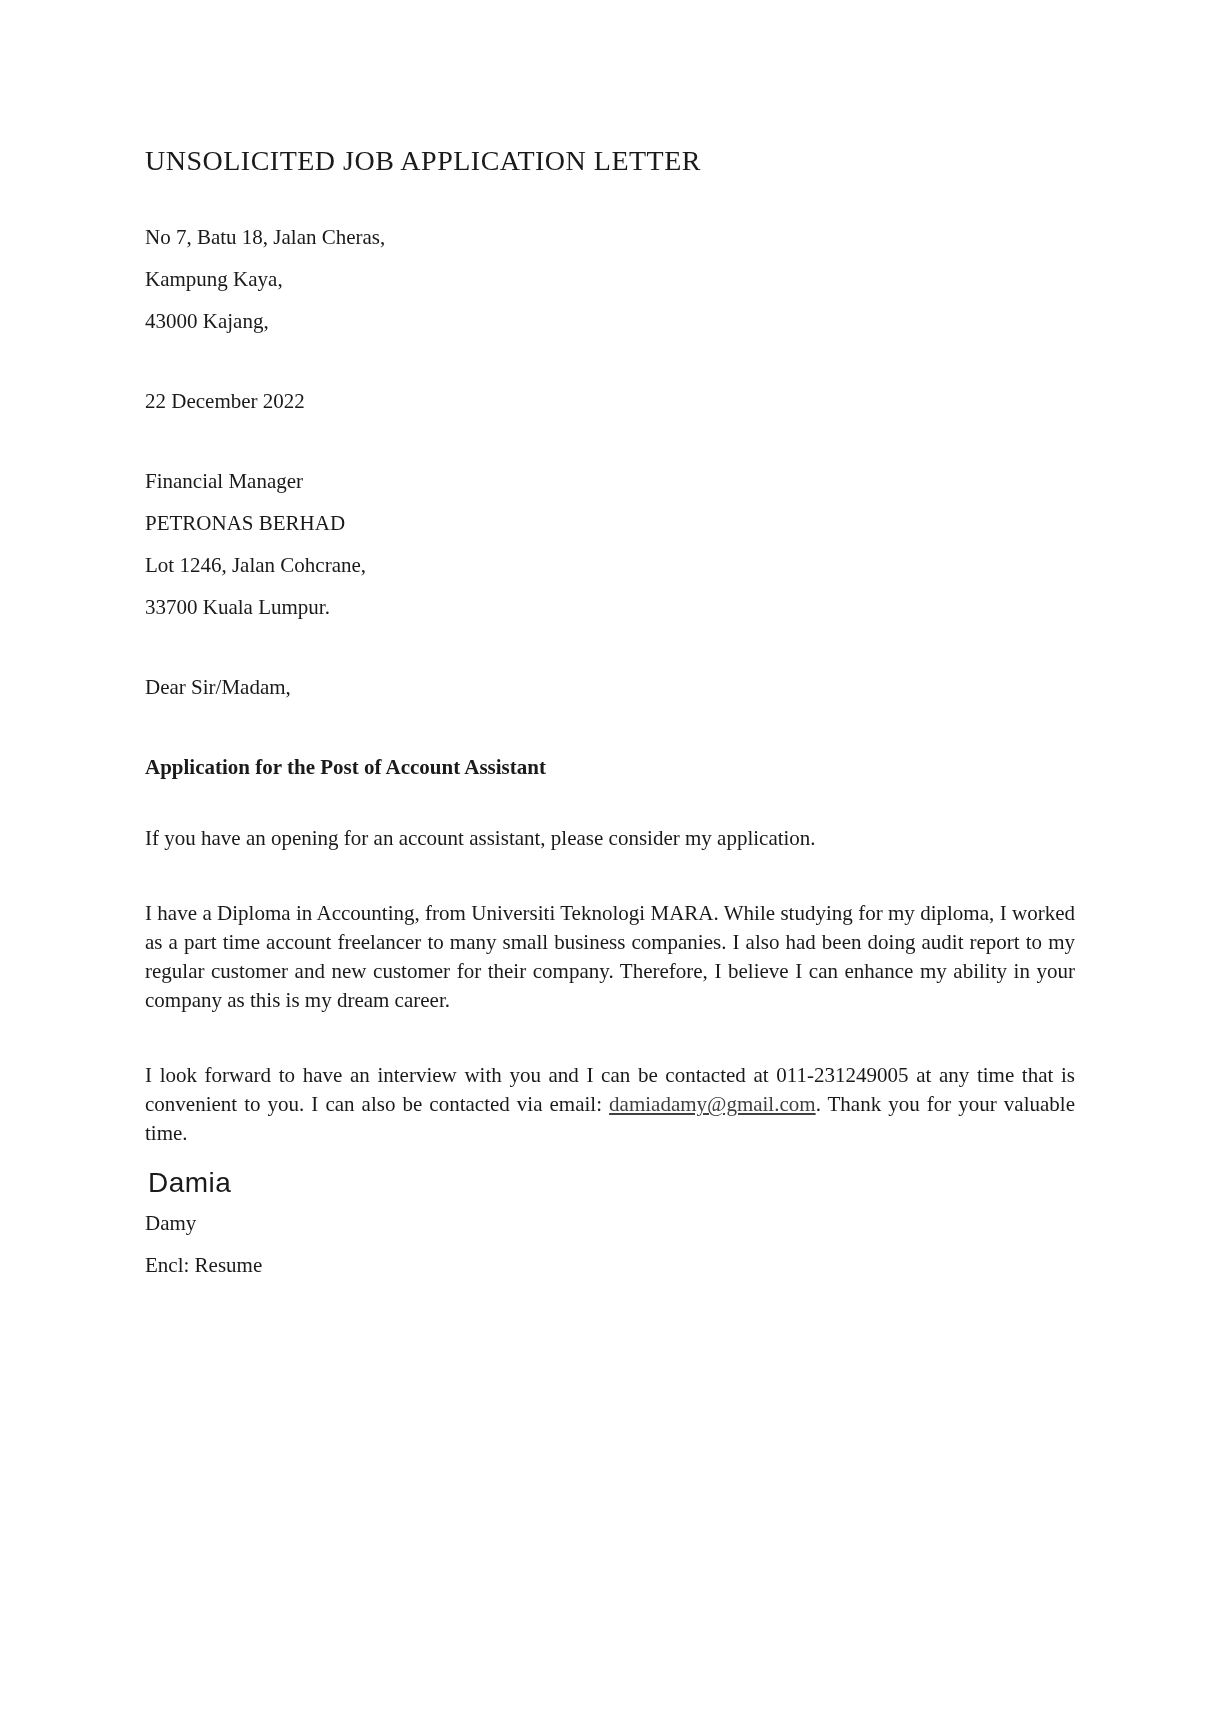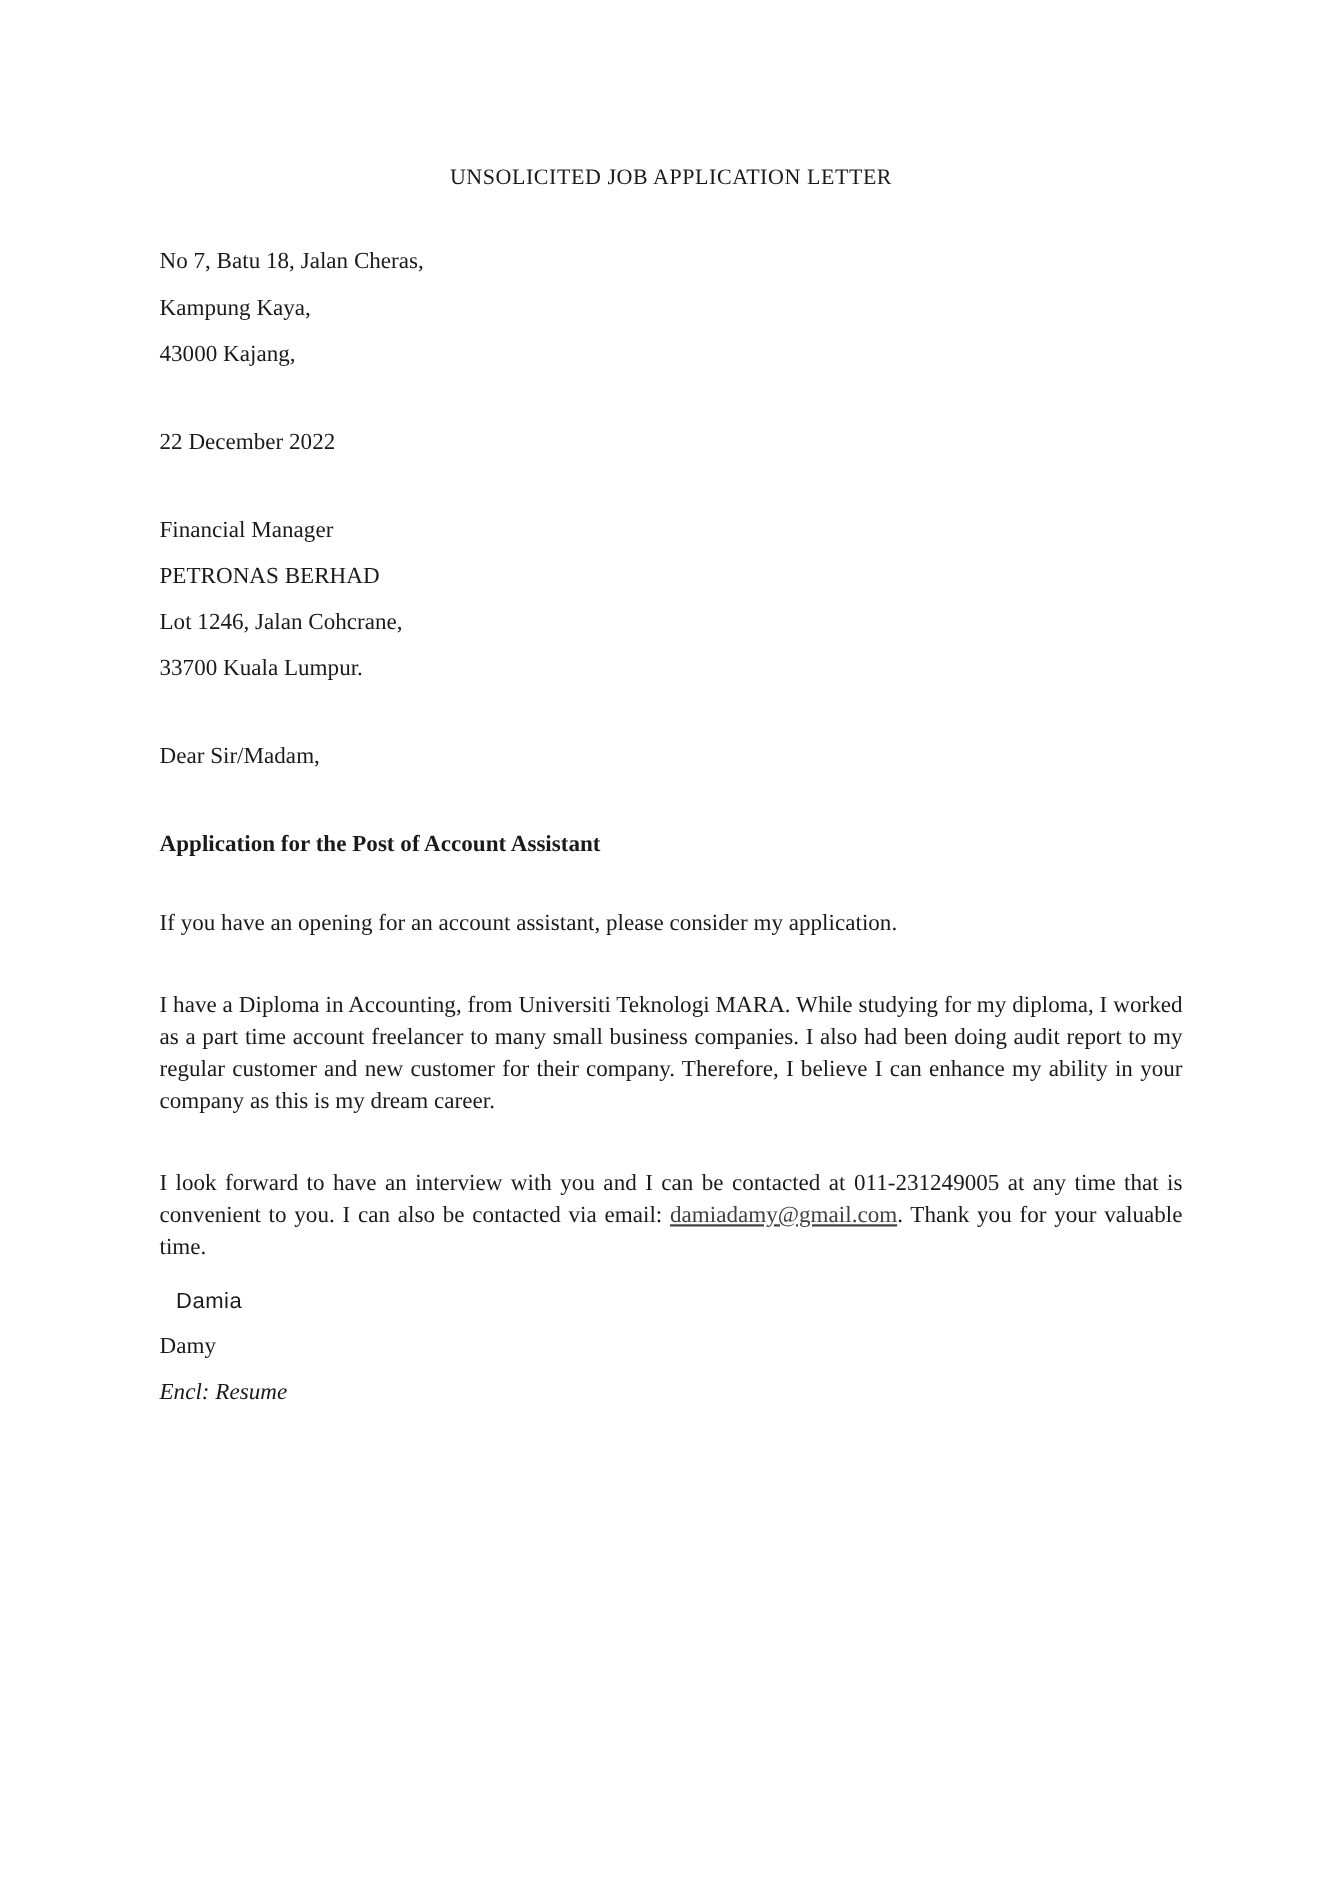--- a/index.html
+++ b/index.html
@@ -13,24 +13,24 @@
     height: 1718px;
     margin: 0 auto;
     background: #ffffff;
     box-sizing: border-box;
     padding: 150px 145px 0 145px;
     font-family: "Liberation Serif", "DejaVu Serif", serif;
     color: #1a1a1a;
     font-size: 21px;
   }
   .title {
-    font-size: 20px;
+    font-size: 28px;
     font-weight: 400;
     line-height: 22px;
-    text-align: center;
+    text-align: left;
     margin: 0 0 54px 0;
     letter-spacing: 0.5px;
   }
   .line {
     margin: 16px 0 20px 0;
     line-height: 22px;
   }
   .section-gap {
     margin-top: 58px;
   }
@@ -46,32 +46,31 @@
   }
   .email-link {
     text-decoration: underline;
     cursor: pointer;
   }
   .closing {
     margin-top: 52px;
   }
   .signature {
     font-family: "Liberation Sans", "DejaVu Sans", sans-serif;
-    font-size: 20px;
+    font-size: 28px;
     line-height: 26px;
     letter-spacing: 0.5px;
-    margin: 22px 0 0 15px;
+    margin: 22px 0 0 3px;
     font-weight: 400;
   }
   .signer {
     margin-top: 16px;
   }
   .enclosure {
     margin-top: 18px;
-    font-style: italic;
   }
 </style>
 </head>
 <body style="background: rgb(255, 255, 255);">
 
 <div class="page">
 
   <h1 class="title">UNSOLICITED JOB APPLICATION LETTER</h1>
 
   <div>

